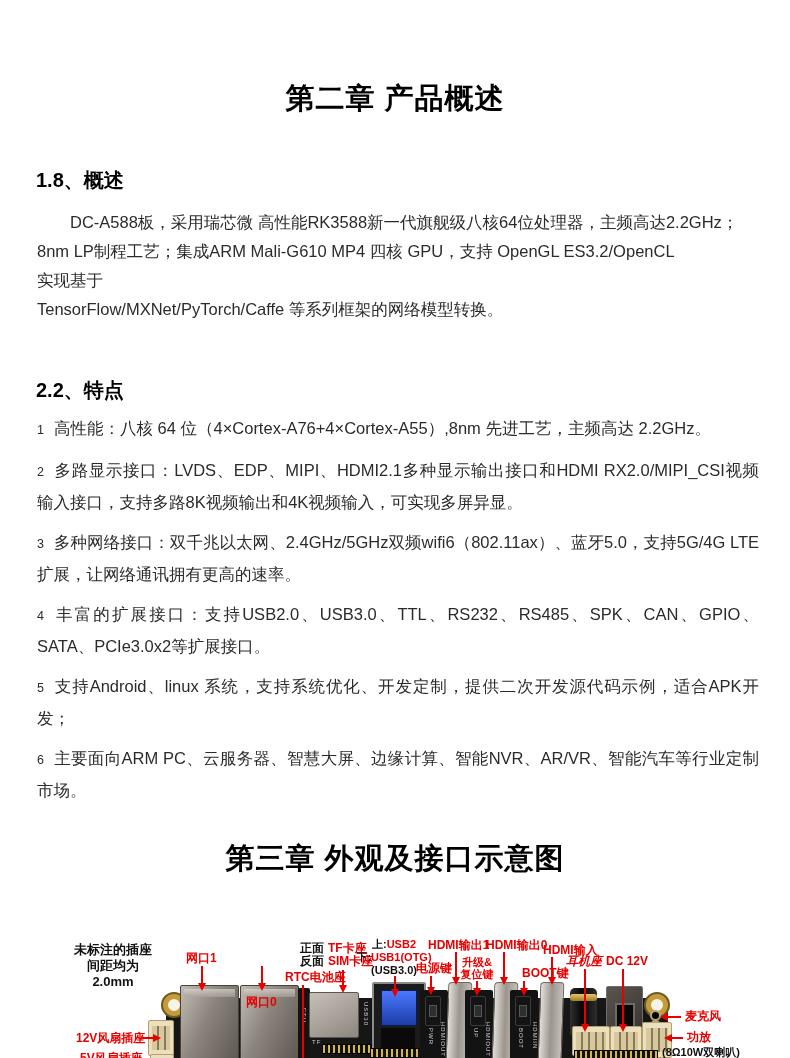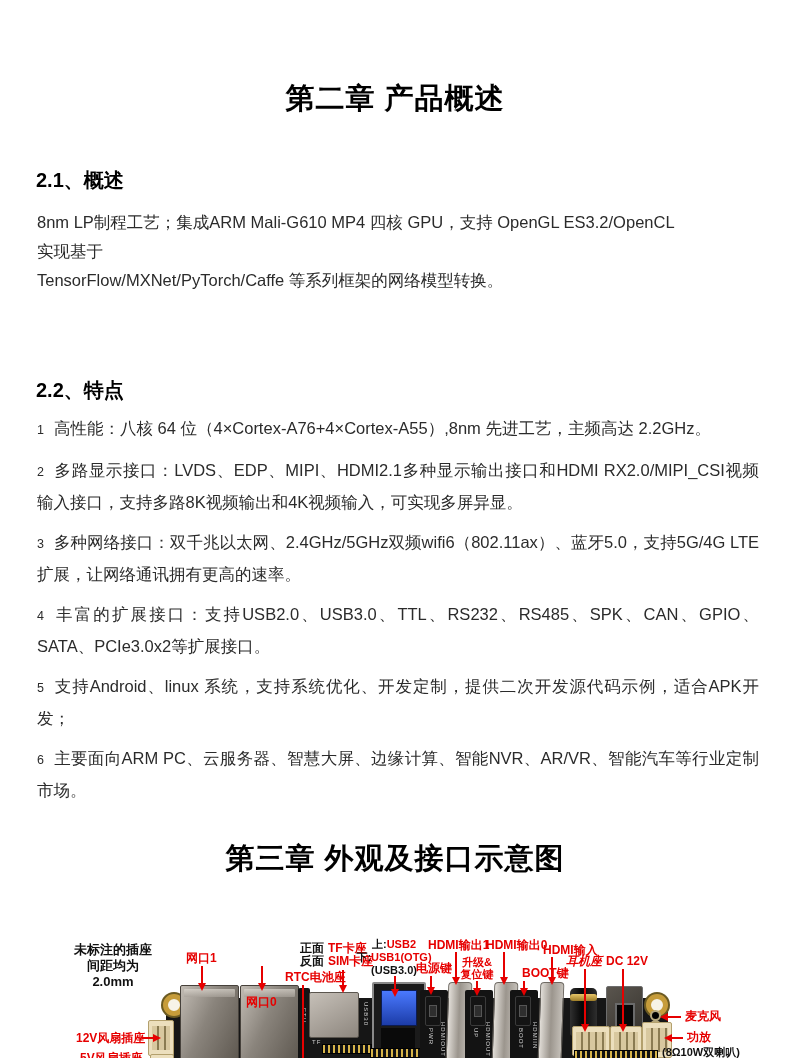--- a/index.html
+++ b/index.html
@@ -73,23 +73,24 @@
   .two-col .col{display:flex;flex-direction:column;}
   .ct{text-align:center;}
 </style>
 </head>
 <body>
 
 <div class="page">
 
   <h1 class="ch-title t2">第二章 产品概述</h1>
 
-  <h2 class="sec-heading" id="s21">2.1、概述</h2>
+  <h2 class="sec-heading" id="s21">1.8、概述</h2>
 
   <div class="para">
+    <div class="pline indent">DC-A588板，采用瑞芯微 高性能RK3588新一代旗舰级八核64位处理器，主频高达2.2GHz；</div>
     <div class="pline">8nm LP制程工艺；集成ARM Mali-G610 MP4 四核 GPU，支持 OpenGL ES3.2/OpenCL</div>
     <div class="pline">实现基于</div>
     <div class="pline">TensorFlow/MXNet/PyTorch/Caffe 等系列框架的网络模型转换。</div>
   </div>
 
   <h2 class="sec-heading" id="s22">2.2、特点</h2>
 
   <div class="features">
     <div class="feat"><span class="fnum">1</span><span>高性能：八核 64 位（4×Cortex-A76+4×Cortex-A55）,8nm 先进工艺，主频高达 2.2GHz。</span></div>
     <div class="feat"><span class="fnum">2</span><span>多路显示接口：LVDS、EDP、MIPI、HDMI2.1多种显示输出接口和HDMI RX2.0/MIPI_CSI视频输入接口，支持多路8K视频输出和4K视频输入，可实现多屏异显。</span></div>

